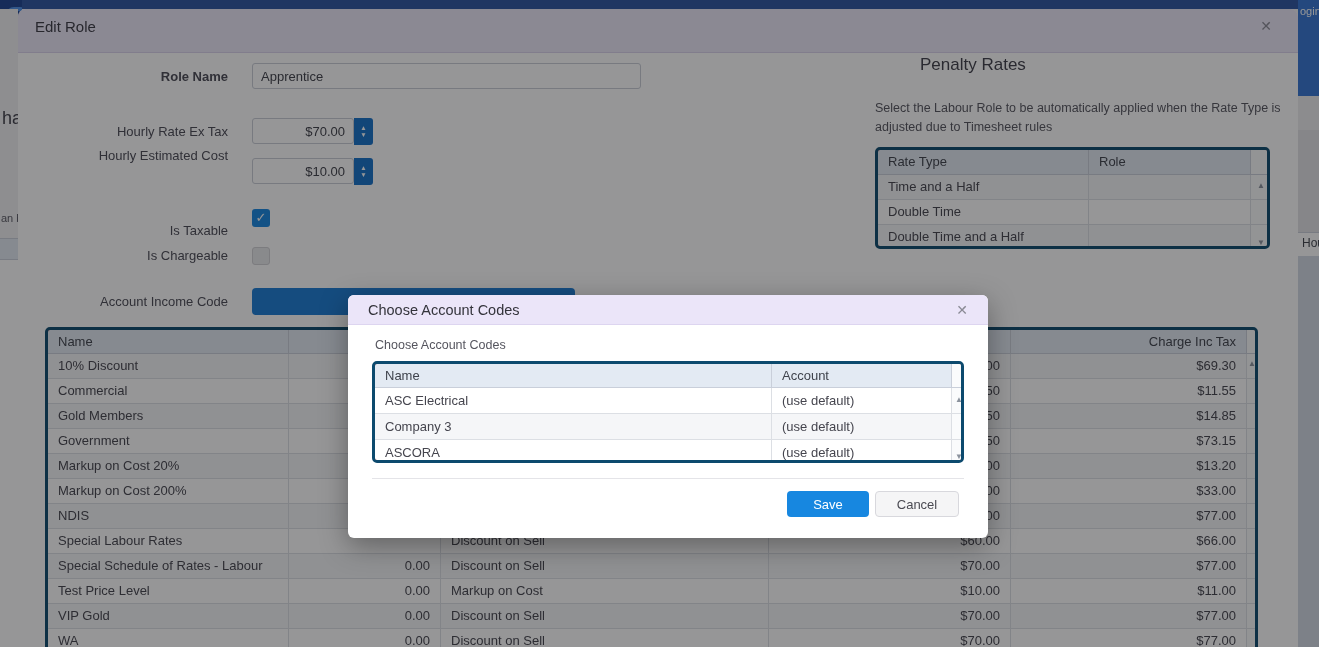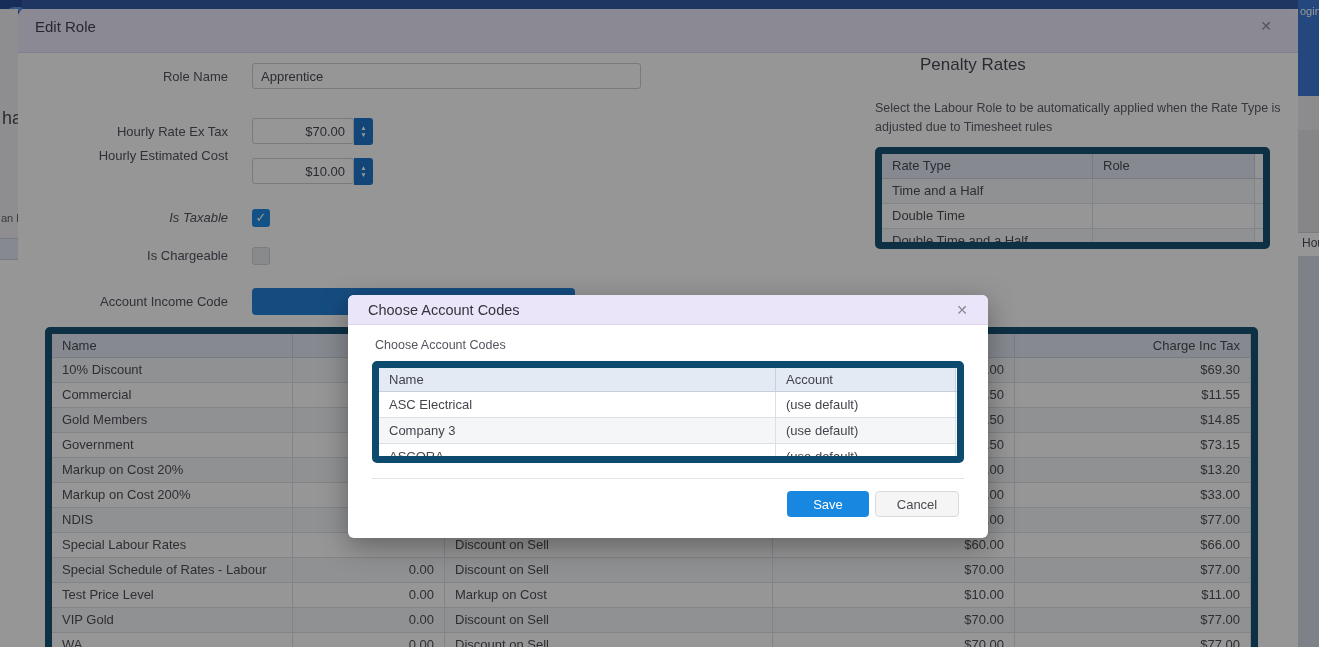--- a/index.html
+++ b/index.html
@@ -40,21 +40,21 @@
   .cbox { position:absolute; width:18px; height:18px; border-radius:3px; }
   .cbox.on { background:#1787E0; color:#FFF; font-size:13px; line-height:18px; text-align:center; }
   .cbox.off { background:#E8E9EB; border:1px solid #D0D0D5; }
   .blue-btn { position:absolute; background:#1787E0; border:none; border-radius:4px; color:#FFF; font-family:inherit; font-size:13px; cursor:pointer; }
   .acct-btn { left:234px; top:279px; width:323px; height:27px; background:#1A7CD4; }
 
   .pr-title { position:absolute; left:902px; top:46px; font-size:17px; font-weight:500; color:#3F3F49; }
   .pr-desc { position:absolute; left:857px; top:74px; width:432px; font-size:12.5px; line-height:1.55; color:#55555E;margin-top:16px; }
 
   
-  .tbl { position:absolute; background:#7f1d1d; border:7px solid #0c4a6e; border-radius:5px; overflow:hidden; }
+  .tbl { position:absolute; background:#7f1d1d; border:3px solid #0c4a6e; border-radius:5px; overflow:hidden; }
   .trow { display:grid; }
   .trow.head { background:#E3EAF3; border-bottom:1px solid #C9CFDA; }
   .trow.body { border-bottom:1px solid #DCDFE4; background:#FFF; }
   .trow.body.alt { background:#F5F6F8; }
   .tcell { padding:0 10px; font-size:13px; color:#45454E; white-space:nowrap; overflow:hidden; }
   .trow.head .tcell { color:#3F434C; }
   .tcell + .tcell { border-left:1px solid #DCDFE4; }
   .trow.head .tcell + .tcell { border-left:1px solid #C9CFDA; }
   .tcell.num { text-align:right; }
   .tcell.scrl { background:#FAFBFC; padding:0; }
@@ -103,38 +103,38 @@
     <div class="rs-coltext">Hou</div>
     <div class="rs-bluegray"></div>
   </div>
 
   <div class="abs edit-modal">
     <div class="em-header">
       <div class="em-title">Edit Role</div>
       <div class="close-x em-close">✕</div>
     </div>
 
-    <div class="f-label" style="left:30px; top:60px;">Role Name</div>
+    <div class="f-label" style="left:30px; top:60px;font-weight:bold;">Role Name</div>
     <input class="txt-input" style="left: 234px; top: 54px; width: 389px;" value="Apprentice">
 
     <div class="f-label" style="left:30px; top:115px;">Hourly Rate Ex Tax</div>
     <input class="txt-input num-input" style="left: 234px; top: 109px;" value="$70.00">
     <div class="spin" style="left:336px; top:109px;">
       <span>▲</span>
       <span>▼</span>
     </div>
 
     <div class="f-label" style="left:30px; top:139px;">Hourly Estimated Cost</div>
     <input class="txt-input num-input" style="left: 234px; top: 149px;" value="$10.00">
     <div class="spin" style="left:336px; top:149px;">
       <span>▲</span>
       <span>▼</span>
     </div>
 
-    <div class="f-label" style="left:30px; top:201px;font-style:italic;">Is Taxable</div>
+    <div class="f-label" style="left:30px; top:214px;">Is Taxable</div>
     <div class="cbox on" style="left:234px; top:200px;">
       <span>✓</span>
     </div>
 
     <div class="f-label" style="left:30px; top:239px;">Is Chargeable</div>
     <div class="cbox off" style="left:234px; top:238px;"></div>
 
     <div class="f-label" style="left:30px; top:285px;">Account Income Code</div>
     <button class="blue-btn acct-btn"></button>
 

